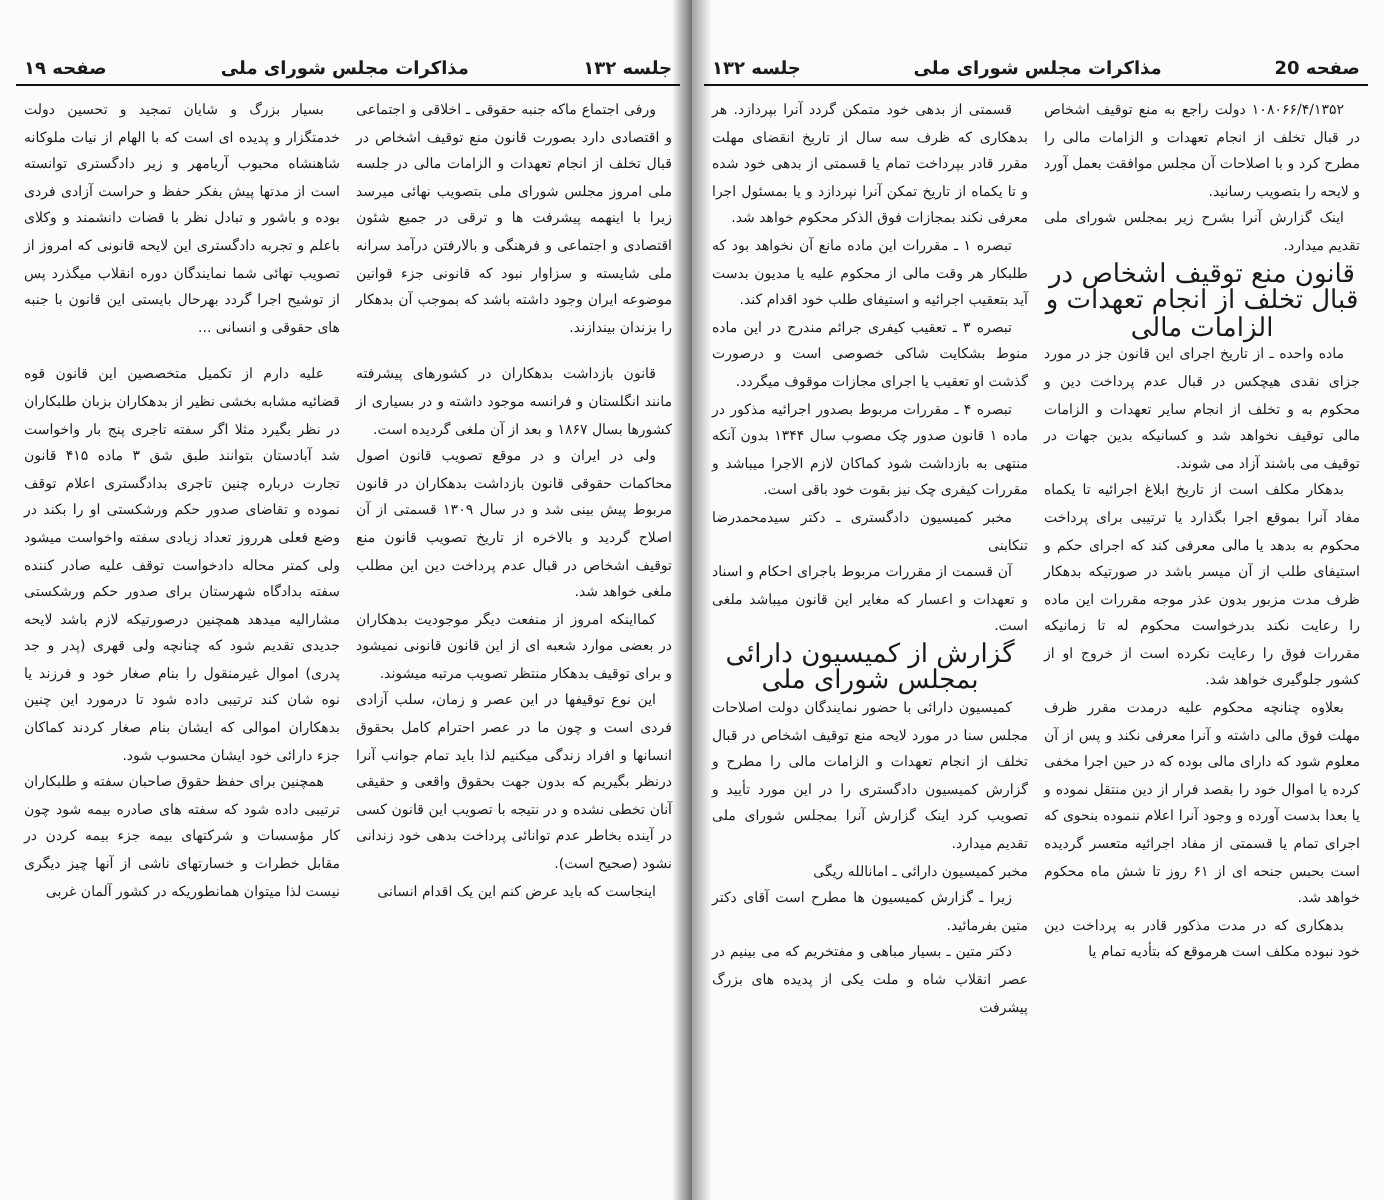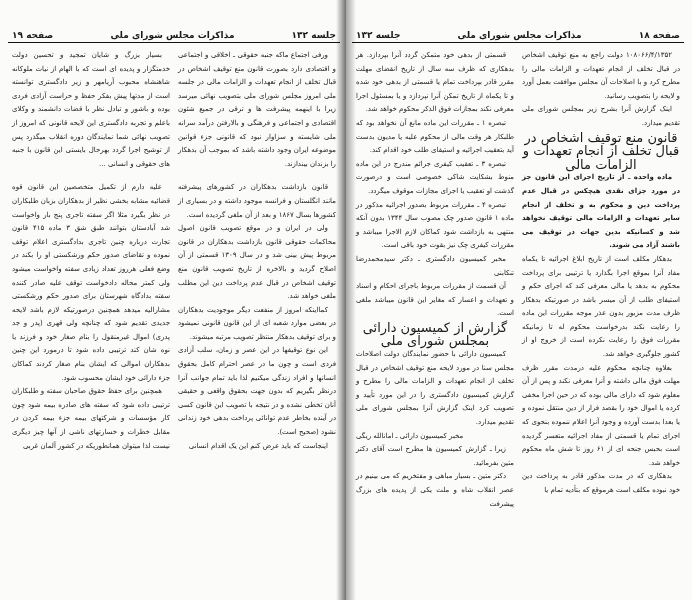--- a/index.html
+++ b/index.html
@@ -9,22 +9,22 @@
   .page.left { padding:30px 6px 0 8px; }
   .page.right { padding:30px 8px 0 6px; }
   .gutter-shadow { position:absolute; top:0; bottom:0; width:10px; }
   .page.left .gutter-shadow { right:0; background:linear-gradient(to right, rgba(0,0,0,0), rgba(0,0,0,0.55)); }
   .page.right .gutter-shadow { left:0; background:linear-gradient(to left, rgba(0,0,0,0), rgba(0,0,0,0.35)); }
   .header { display:flex; justify-content:space-between; align-items:flex-end; direction:rtl; font-size:9px; font-weight:bold; padding:0 4px 2px 4px; border-bottom:1.5px solid #111; }
   .header span { white-space:nowrap; }
   .columns { display:flex; direction:rtl; gap:8px; padding:6px 4px 0 4px; }
   .col { flex:1; direction:rtl; text-align:justify; font-size:7px; line-height:13.6px; }
   .col p { margin:0 0 0 0; text-indent:8px; }
-  .col .bold { font-weight:bold; }
-  .col .center { text-align:left; text-indent:0; }
+  .col .bold { font-weight:normal; }
+  .col .center { text-align:right; text-indent:0; }
   .col .gap { height:10px; }
   .col .title { text-align:center; text-indent:0; font-size:13px; }
 </style>
 </head>
 <body>
 
 <div class="spread">
 
   <div class="page left">
     <div class="header">
@@ -48,21 +48,21 @@
         <p>علیه دارم از تکمیل متخصصین این قانون قوه قضائیه مشابه بخشی نظیر از بدهکاران بزبان طلبکاران در نظر بگیرد مثلا اگر سفته تاجری پنج بار واخواست شد آبادستان بتوانند طبق شق ۳ ماده ۴۱۵ قانون تجارت درباره چنین تاجری بدادگستری اعلام توقف نموده و تقاضای صدور حکم ورشکستی او را بکند در وضع فعلی هرروز تعداد زیادی سفته واخواست میشود ولی کمتر محاله دادخواست توقف علیه صادر کننده سفته بدادگاه شهرستان برای صدور حکم ورشکستی مشارالیه میدهد همچنین درصورتیکه لازم باشد لایحه جدیدی تقدیم شود که چنانچه ولی قهری (پدر و جد پدری) اموال غیرمنقول را بنام صغار خود و فرزند یا نوه شان کند ترتیبی داده شود تا درمورد این چنین بدهکاران اموالی که ایشان بنام صغار کردند کماکان جزء دارائی خود ایشان محسوب شود.</p>
         <p>همچنین برای حفظ حقوق صاحبان سفته و طلبکاران ترتیبی داده شود که سفته های صادره بیمه شود چون کار مؤسسات و شرکتهای بیمه جزء بیمه کردن در مقابل خطرات و خسارتهای ناشی از آنها چیز دیگری نیست لذا میتوان همانطوریکه در کشور آلمان غربی</p>
       </div>
     </div>
     <div class="gutter-shadow"></div>
   </div>
 
   <div class="page right">
     <div class="gutter-shadow"></div>
     <div class="header">
-      <span>صفحه ۱۸</span>
+      <span>صفحه 20</span>
       <span>مذاکرات مجلس شورای ملی</span>
       <span>جلسه ۱۳۲</span>
     </div>
     <div class="columns">
       <div class="col">
         <p>۱۰۸۰۶۶/۴/۱۳۵۲ دولت راجع به منع توقیف اشخاص در قبال تخلف از انجام تعهدات و الزامات مالی را مطرح کرد و با اصلاحات آن مجلس موافقت بعمل آورد و لایحه را بتصویب رسانید.</p>
         <p>اینک گزارش آنرا بشرح زیر بمجلس شورای ملی تقدیم میدارد.</p>
         <p class="title">قانون منع توقیف اشخاص در قبال تخلف از انجام تعهدات و الزامات مالی</p>
         <p class="bold">ماده واحده ـ از تاریخ اجرای این قانون جز در مورد جزای نقدی هیچکس در قبال عدم پرداخت دین و محکوم به و تخلف از انجام سایر تعهدات و الزامات مالی توقیف نخواهد شد و کسانیکه بدین جهات در توقیف می باشند آزاد می شوند.</p>
         <p>بدهکار مکلف است از تاریخ ابلاغ اجرائیه تا یکماه مفاد آنرا بموقع اجرا بگذارد یا ترتیبی برای پرداخت محکوم به بدهد یا مالی معرفی کند که اجرای حکم و استیفای طلب از آن میسر باشد در صورتیکه بدهکار ظرف مدت مزبور بدون عذر موجه مقررات این ماده را رعایت نکند بدرخواست محکوم له تا زمانیکه مقررات فوق را رعایت نکرده است از خروج او از کشور جلوگیری خواهد شد.</p>

